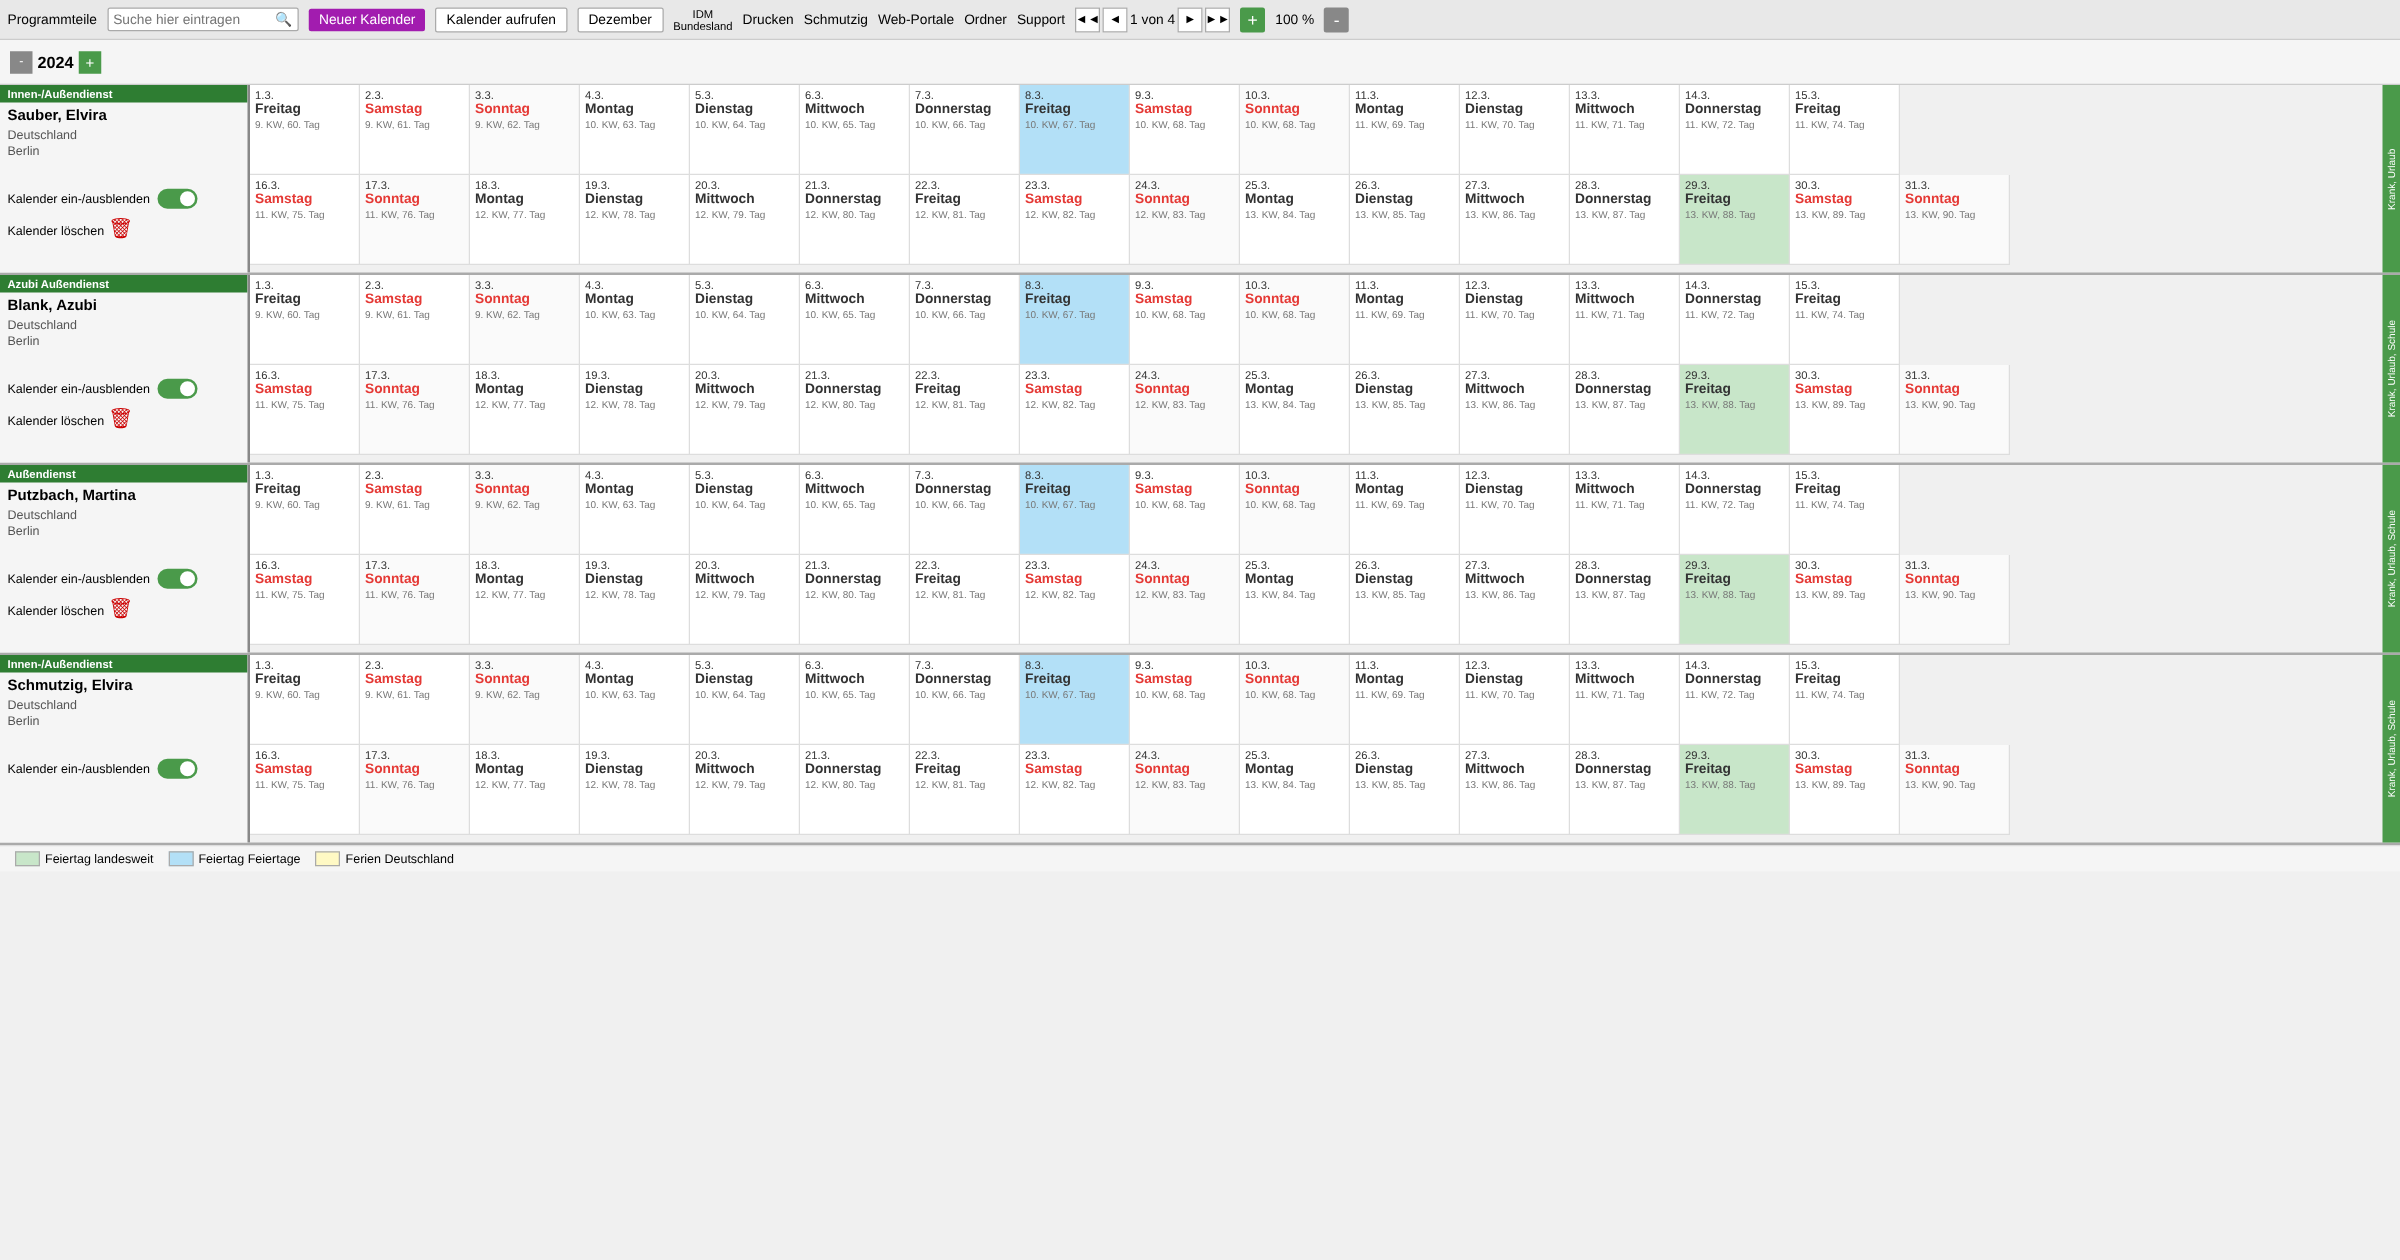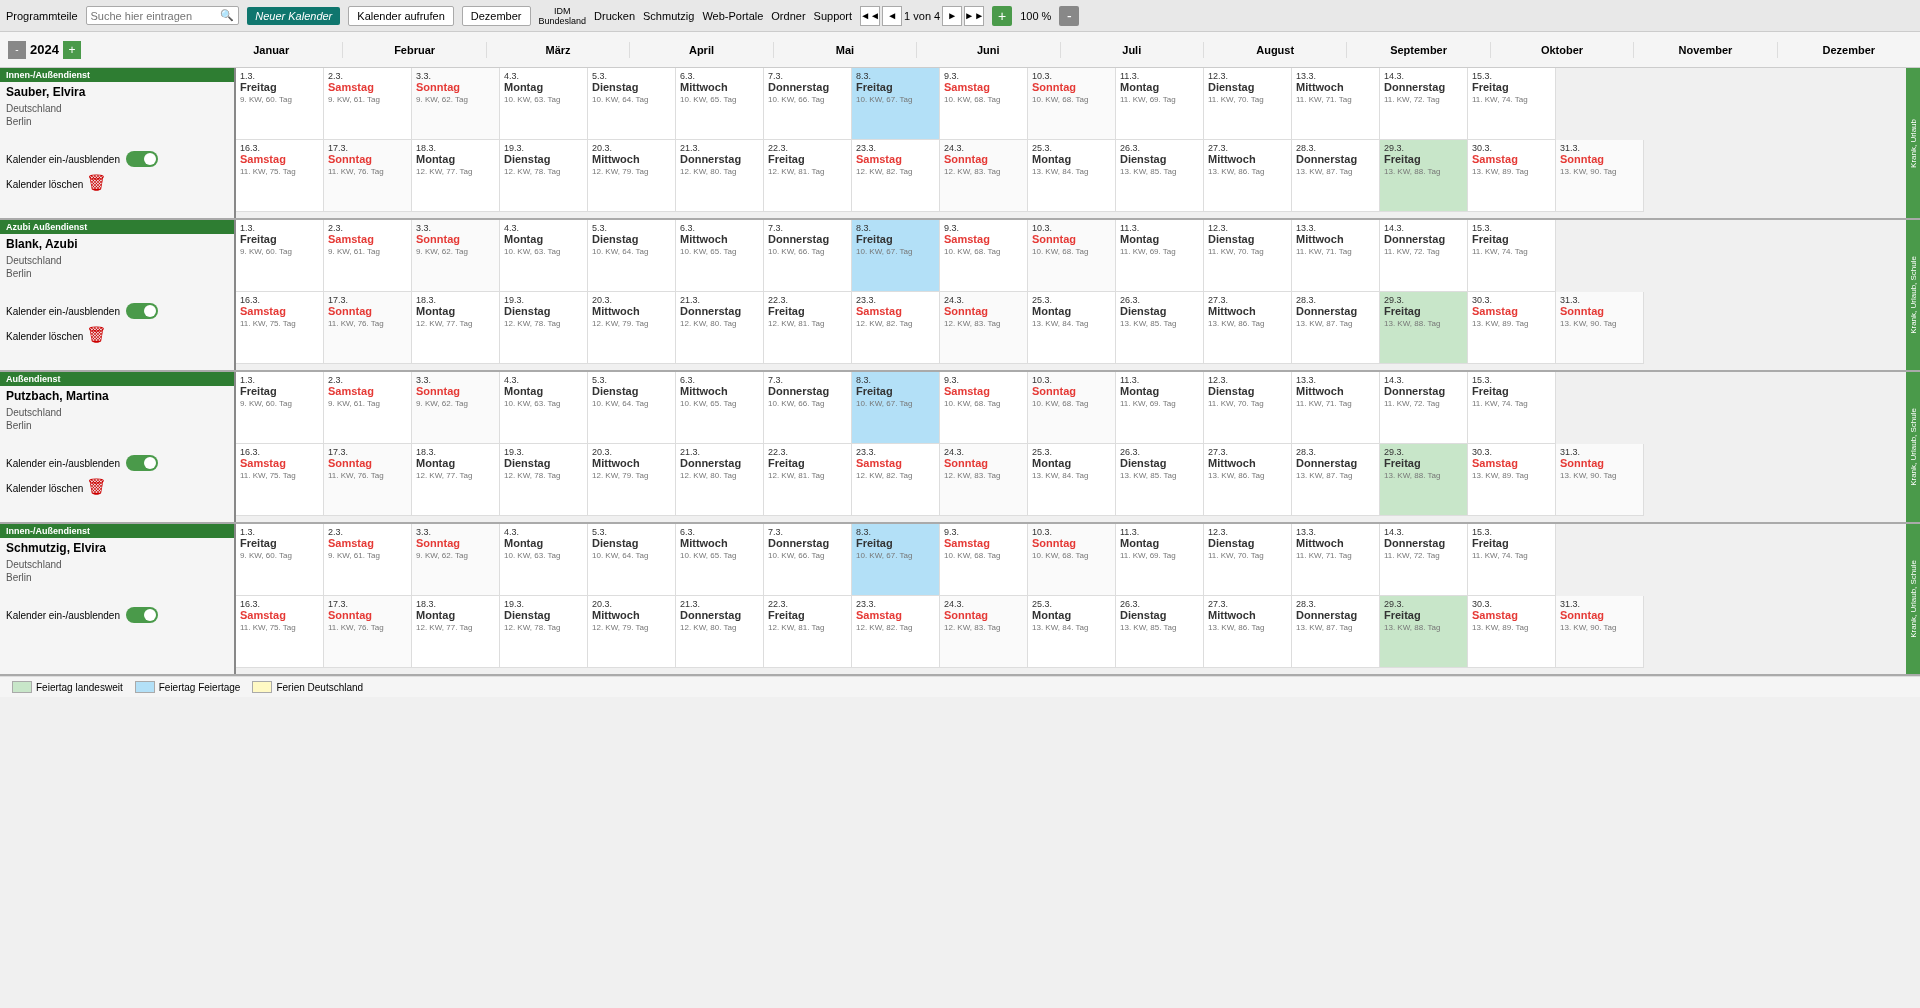--- a/index.html
+++ b/index.html
@@ -10,22 +10,22 @@
       display: flex; align-items: center; background: #e8e8e8; border-bottom: 1px solid #ccc;
       padding: 4px 6px; gap: 8px; height: 32px;
     }
     #toolbar .tb-item { font-size: 11px; cursor: pointer; white-space: nowrap; }
     #toolbar .search-box {
       display: flex; align-items: center; border: 1px solid #aaa; background: white;
       padding: 2px 4px; border-radius: 2px;
     }
     #toolbar .search-box input { border: none; outline: none; font-size: 11px; width: 130px; }
     #toolbar .btn-green {
-      background: #0f766e; color: white; border: none; padding: 3px 8px;
-      border-radius: 2px; cursor: pointer; font-size: 11px; white-space: nowrap; font-style: italic;
+      background: #a21caf; color: white; border: none; padding: 3px 8px;
+      border-radius: 2px; cursor: pointer; font-size: 11px; white-space: nowrap;
     }
     #toolbar .btn-outline {
       background: white; border: 1px solid #aaa; padding: 3px 8px;
       border-radius: 2px; cursor: pointer; font-size: 11px; white-space: nowrap;
     }
     #toolbar .tb-title { font-size: 12px; font-weight: bold; flex: 1; text-align: center; }
     #toolbar .idm-box { display: flex; flex-direction: column; align-items: center; font-size: 9px; cursor: pointer; }
     #toolbar .nav-arrows { display: flex; align-items: center; gap: 2px; }
     #toolbar .nav-arrows button {
       background: white; border: 1px solid #aaa; width: 20px; height: 20px;
@@ -59,21 +59,21 @@
     #month-header .month-cell:last-child { border-right: none; }
 
     
     #main { display: flex; flex-direction: column; overflow-y: auto; height: calc(100vh - 76px); }
 
     
     .emp-section {
       display: flex; border-bottom: 2px solid #aaa; position: relative;
     }
     .emp-sidebar {
-      width: 236px; flex-shrink: 0; background: #f5f5f5;
+      width: 200px; flex-shrink: 0; background: #f5f5f5;
       border-right: 2px solid #888; position: relative; overflow: hidden;
     }
     .emp-sidebar .role-badge {
       background: #2e7d32; color: white; font-size: 9px; padding: 2px 6px;
       font-weight: bold;
     }
     .emp-sidebar .emp-name { font-size: 12px; font-weight: bold; padding: 3px 6px; }
     .emp-sidebar .emp-country { font-size: 10px; color: #555; padding: 1px 6px; }
     .emp-sidebar .emp-city { font-size: 10px; color: #555; padding: 1px 6px; }
     .emp-sidebar .cal-toggle {
@@ -169,34 +169,20 @@
   <span>100 %</span>
   <button style="background:#888;color:white;border:none;width:20px;height:20px;cursor:pointer;font-size:14px;border-radius:2px;">-</button>
 </div>
 
 <div id="month-header">
   <div class="mh-left">
     <button class="year-nav">-</button>
     <span class="year-label">2024</span>
     <button class="year-add">+</button>
   </div>
-  <div class="months" id="months-container">
-  <div class="month-cell">Januar</div>
-      <div class="month-cell">Februar</div>
-      <div class="month-cell">März</div>
-      <div class="month-cell">April</div>
-      <div class="month-cell">Mai</div>
-      <div class="month-cell">Juni</div>
-      <div class="month-cell">Juli</div>
-      <div class="month-cell">August</div>
-      <div class="month-cell">September</div>
-      <div class="month-cell">Oktober</div>
-      <div class="month-cell">November</div>
-      <div class="month-cell">Dezember</div>
-    </div>
 </div>
 
 <div id="main">
   <div id="employees-container">
   <div class="emp-section" style="border-bottom: 2px solid rgb(170, 170, 170);">
         <div class="emp-sidebar" style="min-height: 150px;">
     <div class="role-badge">Innen-/Außendienst</div>
     <div class="emp-name">Sauber, Elvira</div>
     <div class="emp-country">Deutschland</div>
     <div class="emp-city">Berlin</div>

